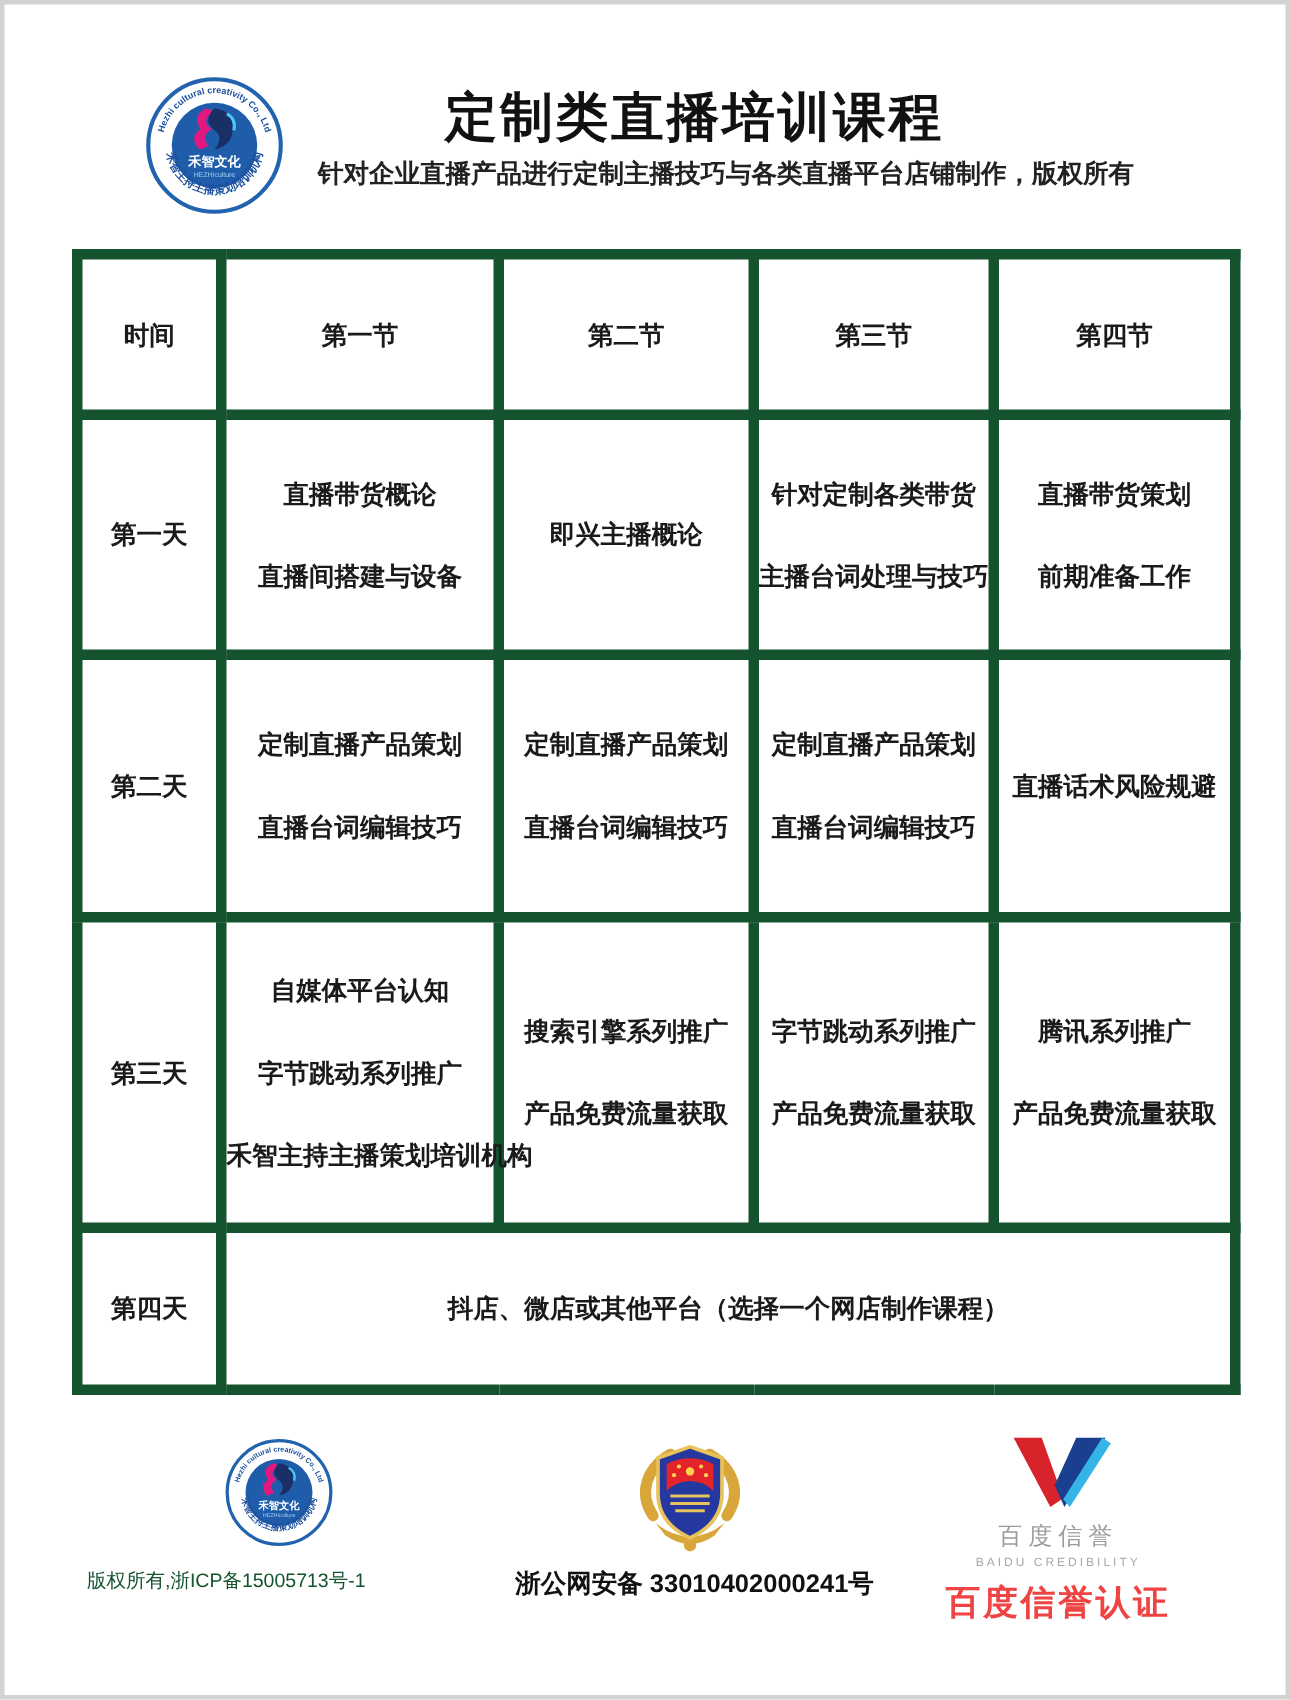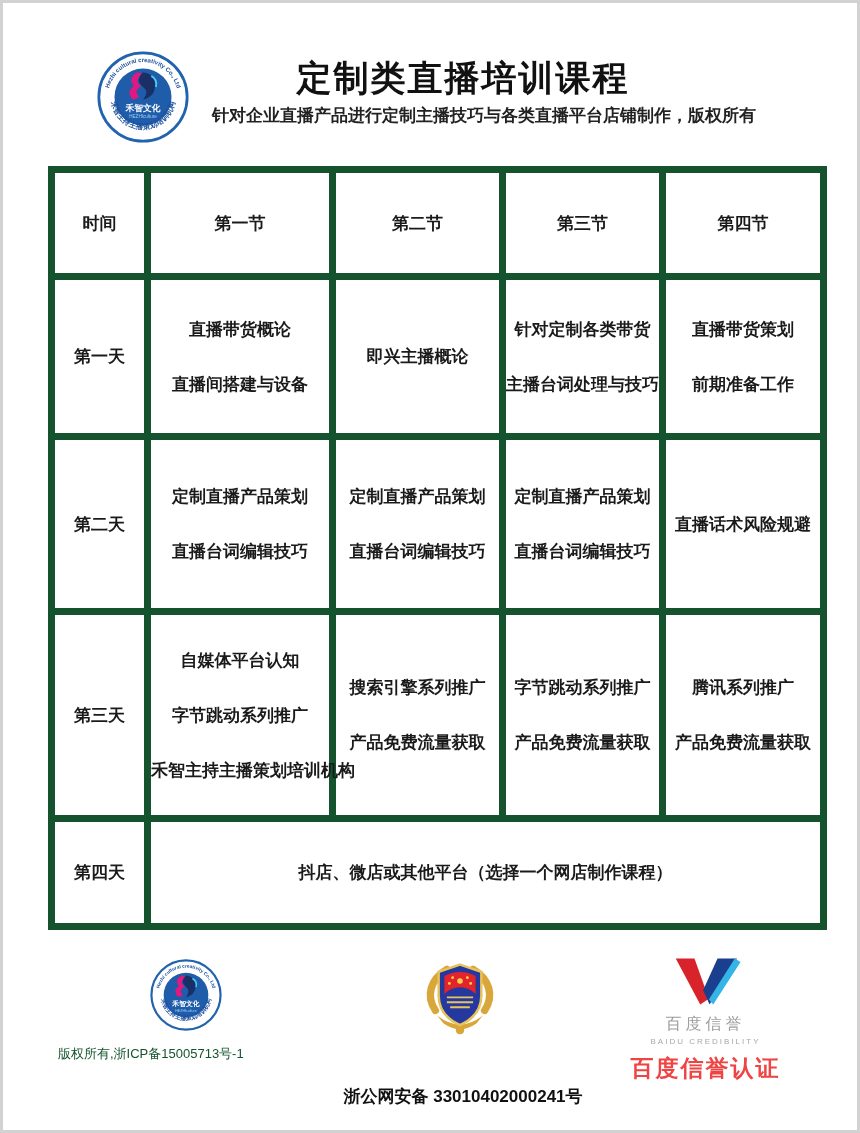--- a/index.html
+++ b/index.html
@@ -41,21 +41,21 @@
   td.span-cell { text-align: left; padding-left: 13px; }
   
   .logo-small { position: absolute; left: 147px; top: 956px; width: 72px; height: 72px; }
   .icp-text {
     position: absolute; left: 55px; top: 1042px; width: 290px;
     text-align: left; font-size: 13px; color: #14532d;
   }
   .police-badge { position: absolute; left: 416px; top: 955px; width: 82px; height: 82px; }
   .police-text {
     position: absolute; left: 300px; top: 1041px; width: 320px;
-    text-align: center; font-size: 17px; font-weight: bold; color: #111; margin-top: 41px;
+    text-align: center; font-size: 17px; font-weight: bold; color: #111;
   }
   .baidu-block {
     position: absolute; left: 620px; top: 953px; width: 165px; text-align: center;
   }
   .baidu-v { width: 72px; height: 54px; display: block; margin: 0 auto; }
   .baidu-cn { font-size: 16px; color: #9c9c9c; letter-spacing: 4px; margin-top: 4px; }
   .baidu-en { font-size: 8px; color: #a8a8a8; letter-spacing: 2px; margin-top: 2px; }
   .baidu-cert { font-size: 23px; color: #ef4444; font-weight: 600; letter-spacing: 2px; margin-top: 7px; }
 </style>
 </head>

